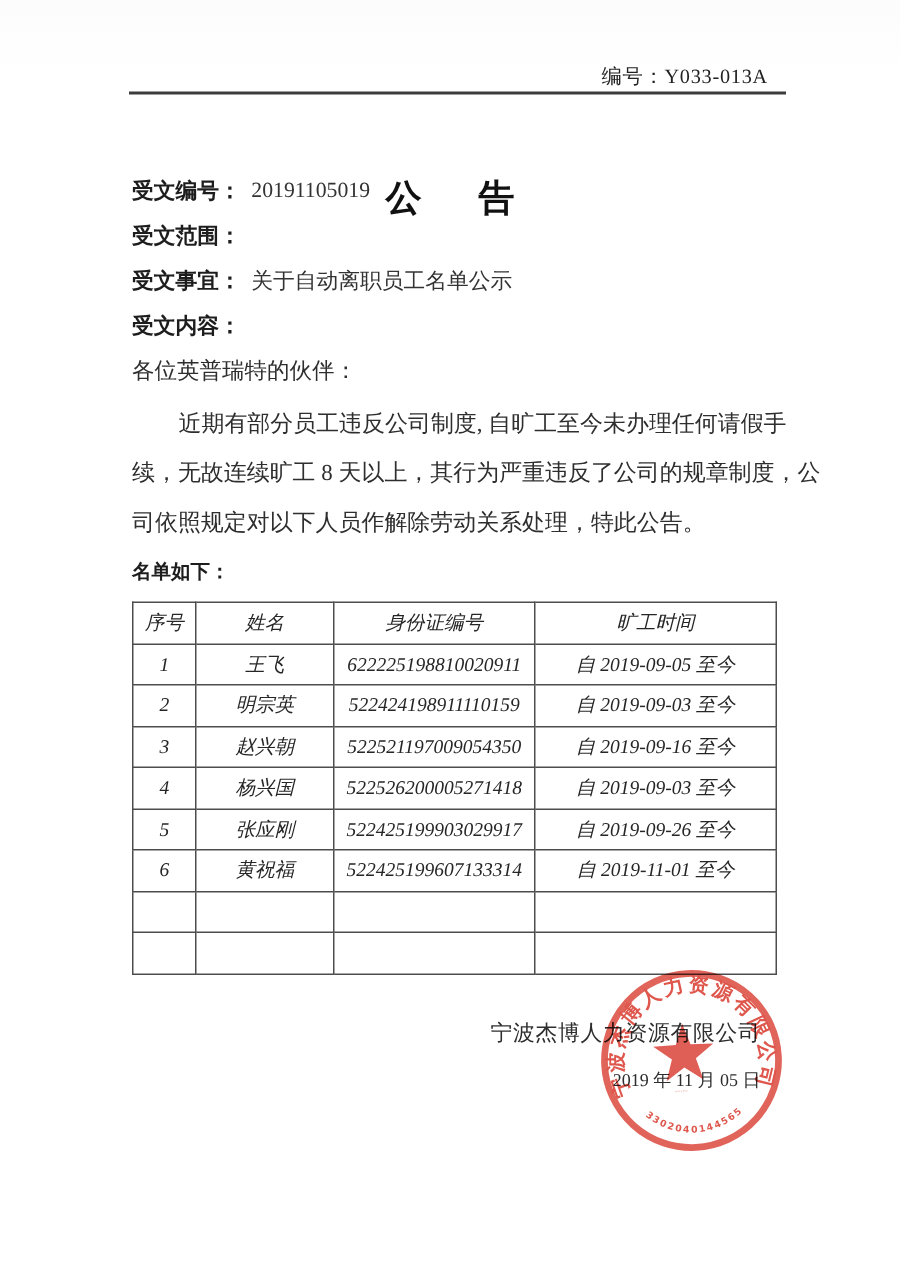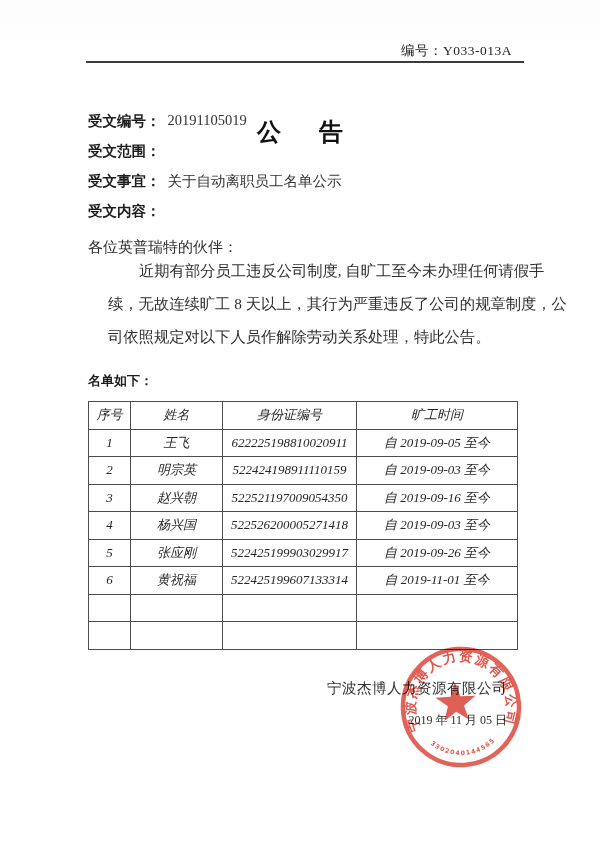--- a/index.html
+++ b/index.html
@@ -22,26 +22,26 @@
     position: absolute; top: 61px; left: 86px; width: 438px; height: 2px;
     background: #3c3c3c;
   }
   .title {
     position: absolute; top: 74px; left: 0; width: 100%;
     text-align: center; font-size: 24px; font-weight: bold; color: #111;
     letter-spacing: 16px; text-indent: 16px; margin-top: 42px;
   }
 
   .meta { position: absolute; top: 112px; left: 88px; }
-  .meta-row { height: 30px; display: flex; font-size: 14.5px; }
+  .meta-row { height: 30px; display: flex; align-items: center; font-size: 14.5px; }
   .meta-label { font-weight: bold; color: #1d1d1d; }
   .meta-value { margin-left: 7px; color: #333; }
 
   .greeting { position: absolute; top: 238px; left: 88px; font-size: 15px; color: #2e2e2e; }
-  .paragraph { position: absolute; top: 254px; left: 88px; width: 436px; margin-left: 20px; }
+  .paragraph { position: absolute; top: 266px; left: 88px; width: 436px; }
   .para-line { font-size: 15.3px; line-height: 33px; color: #2e2e2e; white-space: nowrap; }
   .para-line.first { text-indent: 31px; }
 
   .list-intro { position: absolute; top: 372px; left: 88px; font-size: 13px; font-weight: bold; color: #1d1d1d; }
 
   table.roster {
     position: absolute; top: 401px; left: 88px;
     border-collapse: collapse; table-layout: fixed;
     width: 429px;
     font-style: italic;

